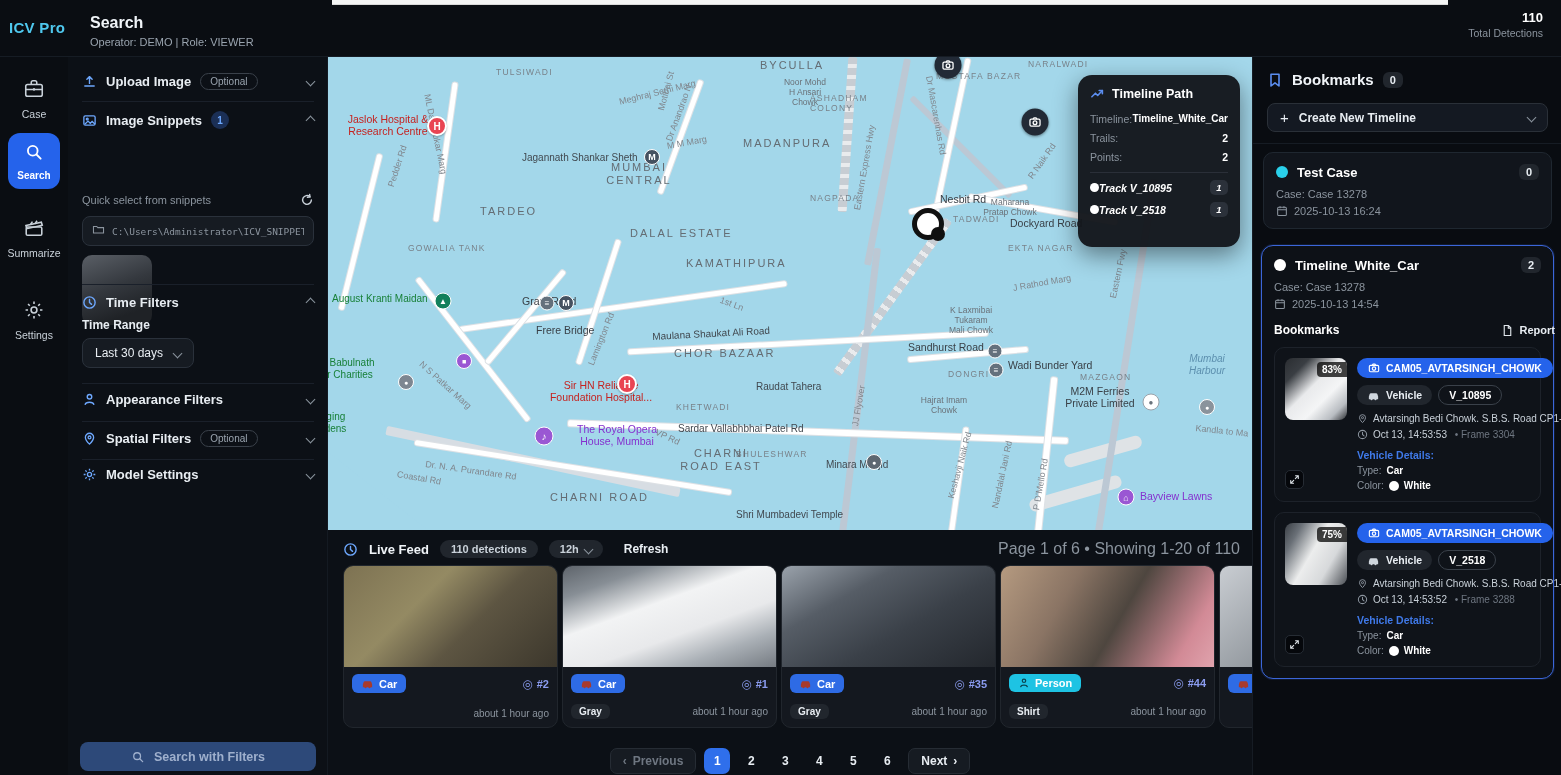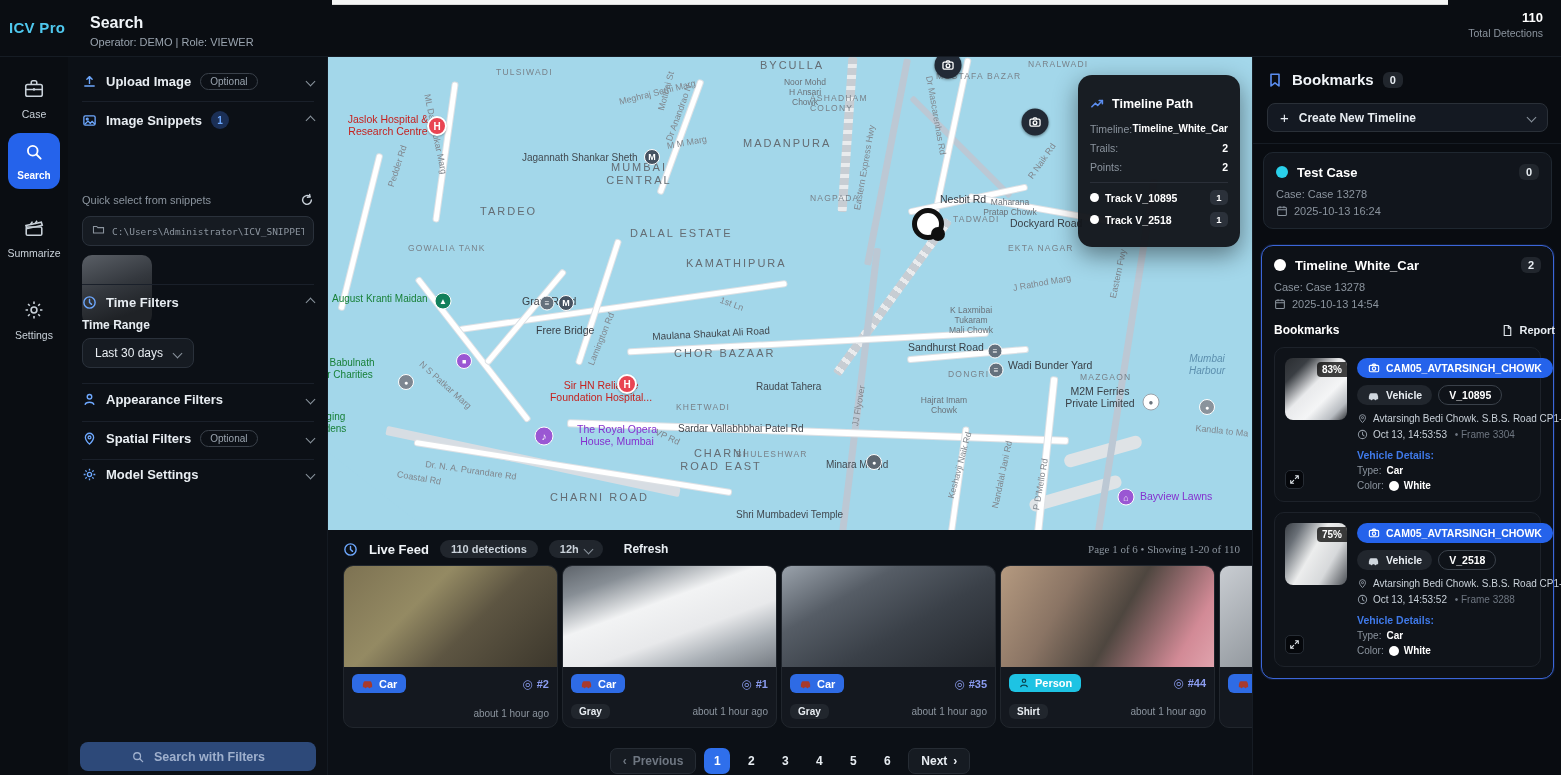--- a/index.html
+++ b/index.html
@@ -77,38 +77,38 @@
   .mk-tree{width:17px;height:17px;background:#12805c;color:#fff;font-size:8px;border:1.5px solid #fff;}
   .mk-music{width:19px;height:19px;background:#9a57d3;color:#fff;font-size:10px;border:1.5px solid #fff;}
   .mk-home{width:17px;height:17px;background:#9a57d3;color:#fff;font-size:9px;border:1.5px solid #fff;}
   .mk-om{width:16px;height:16px;background:#7d8691;color:#fff;font-size:7px;border:1.5px solid #fff;}
   .mk-museum{width:16px;height:16px;background:#9a57d3;color:#fff;font-size:7px;border:1.5px solid #fff;}
   .mk-mosque{width:16px;height:16px;background:#5d6771;color:#fff;font-size:7px;border:1.5px solid #fff;}
   .mk-anchor{width:17px;height:17px;background:#fff;border:1.5px solid #9aa2aa;color:#6a737c;font-size:8px;}
   .mk-boat{width:16px;height:16px;background:#8a939c;color:#fff;font-size:7px;border:1.5px solid #fff;}
 
   
-  #tl-overlay{position:absolute;left:750px;top:18px;width:162px;height:172px;background:rgba(18,21,26,.96);border-radius:14px;box-shadow:0 8px 24px rgba(0,0,0,.45);padding:21px 12px;}
+  #tl-overlay{position:absolute;left:750px;top:18px;width:162px;height:172px;background:rgba(18,21,26,.96);border-radius:14px;box-shadow:0 8px 24px rgba(0,0,0,.45);padding:11px 12px;}
   #tl-title-row{display:flex;align-items:center;gap:7px;margin-bottom:12px;}
   #tl-title{font-size:12.5px;font-weight:700;color:#fff;}
   .tl-kv{display:flex;justify-content:space-between;font-size:10.5px;color:#8b949e;margin-top:7px;}
   .tl-kv .v{color:#fff;font-weight:700;}
   #tl-sep{height:1px;background:#2a2f38;margin:9px 0 4px;}
-  .tl-track{display:flex;align-items:center;gap:6px;margin-top:7px;cursor:pointer;}
+  .tl-track{display:flex;align-items:center;gap:0;margin-top:7px;cursor:pointer;font-style:italic;}
   .tl-track .dot{width:9px;height:9px;border-radius:50%;background:#fff;flex:none;}
   .tl-track .nm{font-size:10.5px;font-weight:700;color:#fff;flex:1;}
   .tl-track .ct{min-width:18px;height:15px;background:#2b313a;border-radius:5px;color:#fff;font-size:9.5px;font-weight:700;display:flex;align-items:center;justify-content:center;padding:0 4px;}
 
   
   #feed{position:absolute;left:328px;top:530px;width:924px;height:245px;background:#0c1016;}
   #feed-bar{position:absolute;left:15px;top:8px;right:12px;height:22px;display:flex;align-items:center;gap:11px;}
   #feed-title{font-size:13px;font-weight:700;color:#f0f4f8;}
   .bar-pill{background:#21262d;color:#c9d1d9;font-size:11px;font-weight:600;border-radius:999px;padding:3px 11px;display:flex;align-items:center;gap:6px;}
   #feed-refresh{font-size:12px;font-weight:700;color:#e8edf2;background:none;border:none;cursor:pointer;font-family:inherit;margin-left:4px;}
-  #page-info{margin-left:auto;font-size:11px;color:#8b949e;font-family:Liberation Serif, serif;}
+  #page-info{margin-left:auto;font-size:16px;color:#8b949e;}
   #feed-cards{position:absolute;left:15px;top:35px;width:909px;height:166px;display:flex;gap:4px;overflow:hidden;}
   .fcard{flex:none;width:215px;height:163px;background:#14181f;border:1px solid #21262d;border-radius:10px;overflow:hidden;cursor:pointer;display:flex;flex-direction:column;}
   .fthumb{width:100%;height:101px;}
   .t1{background:linear-gradient(135deg,#7d7252 0%,#948a63 35%,#5d5542 60%,#3c372c 100%);}
   .t2{background:linear-gradient(160deg,#5e646b 0%,#878e95 18%,#f2f3f4 40%,#e8e9eb 62%,#aab0b6 80%,#757b82 100%);}
   .t3{background:linear-gradient(150deg,#9aa2ab 0%,#565d66 30%,#3a4048 60%,#23272d 100%);}
   .t4{background:linear-gradient(120deg,#b59a80 0%,#8a7464 30%,#4e463f 55%,#d28a96 85%,#e0a3ad 100%);}
   .t5{background:linear-gradient(140deg,#c9cdd2,#8f959b 50%,#5f656c);}
   .fbody{flex:1;padding:7px 8px 8px;display:flex;flex-direction:column;justify-content:space-between;}
   .frow,.frow2{display:flex;align-items:center;justify-content:space-between;}

